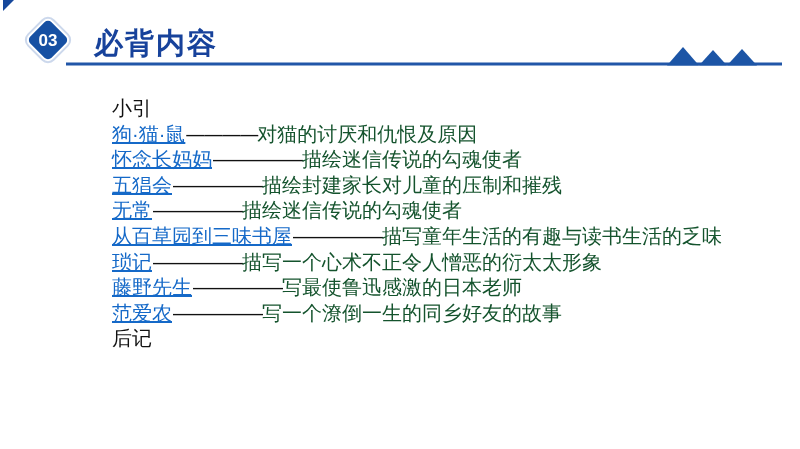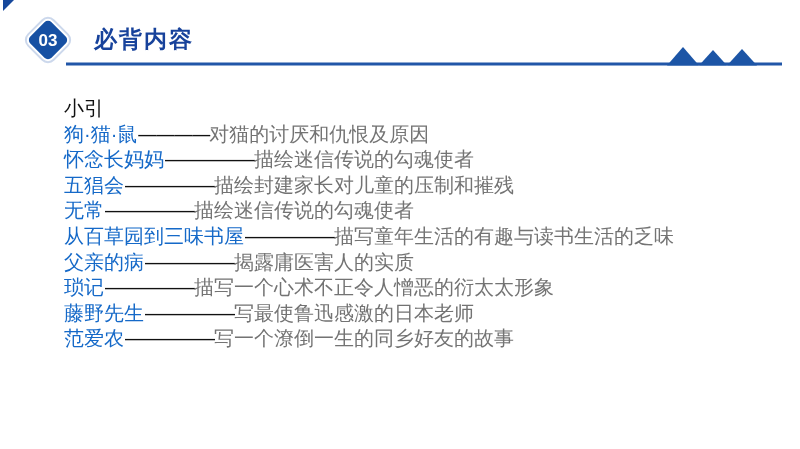--- a/index.html
+++ b/index.html
@@ -24,42 +24,43 @@
     display:flex;align-items:center;justify-content:center;
     box-sizing:border-box;
   }
   .badge-num{
     transform:rotate(-45deg);
     color:#ffffff;font-weight:bold;font-size:17px;line-height:1;
     letter-spacing:0px;
   }
   .page-title{
     position:absolute;left:94px;top:24px;
-    font-size:23px;font-weight:bold;color:#17429B;
+    font-size:29px;font-weight:bold;color:#17429B;
     letter-spacing:2px;
     white-space:nowrap;
   }
   
   .toc{
     position:absolute;left:64px;top:96px;
     font-size:20px;line-height:25.6px;color:#111111;
     white-space:nowrap;
   }
-  .toc-line{height:25.6px;}
+  .toc-line{height:25.6px;margin-left:48px;}
   .chapter-link{
     color:#1569C8;
+    text-decoration:underline;
     text-decoration-color:#1569C8;
     cursor:pointer;
   }
   .dash{
     color:#111111;
     letter-spacing:-2px;
     font-family:"DejaVu Sans",sans-serif;
   }
-  .desc{color:#737373;}
+  .desc{color:#14532d;}
   .plain{color:#111111;}
 </style>
 </head>
 <body>
 
 <div class="slide">
 
   <svg class="decor-svg" viewBox="0 0 800 80" xmlns="http://www.w3.org/2000/svg">
     <polygon points="3,0 14,0 3,11" fill="#16489C"></polygon>
     <rect x="66" y="62.5" width="716" height="3" fill="#2156A8"></rect>
@@ -82,24 +83,24 @@
 
 
     <div class="toc-line"><a class="chapter-link">怀念长妈妈</a><span class="dash">—————</span><span class="desc">描绘迷信传说的勾魂使者</span></div>
 
     <div class="toc-line"><a class="chapter-link">五猖会</a><span class="dash">—————</span><span class="desc">描绘封建家长对儿童的压制和摧残</span></div>
 
     <div class="toc-line"><a class="chapter-link">无常</a><span class="dash">—————</span><span class="desc">描绘迷信传说的勾魂使者</span></div>
 
     <div class="toc-line"><a class="chapter-link">从百草园到三味书屋</a><span class="dash">—————</span><span class="desc">描写童年生活的有趣与读书生活的乏味</span></div>
 
-    <div class="toc-line"><a class="chapter-link">父亲的病</a><span class="dash">—————</span><span class="desc">揭露庸医害人的实质</span></div>
 
     <div class="toc-line"><a class="chapter-link">琐记</a><span class="dash">—————</span><span class="desc">描写一个心术不正令人憎恶的衍太太形象</span></div>
 
     <div class="toc-line"><a class="chapter-link">藤野先生</a><span class="dash">—————</span><span class="desc">写最使鲁迅感激的日本老师</span></div>
 
     <div class="toc-line"><a class="chapter-link">范爱农</a><span class="dash">—————</span><span class="desc">写一个潦倒一生的同乡好友的故事</span></div>
 
+    <div class="toc-line"><span class="plain">后记</span></div>
 
   </div>
 
 </div>
 
 </body></html>

